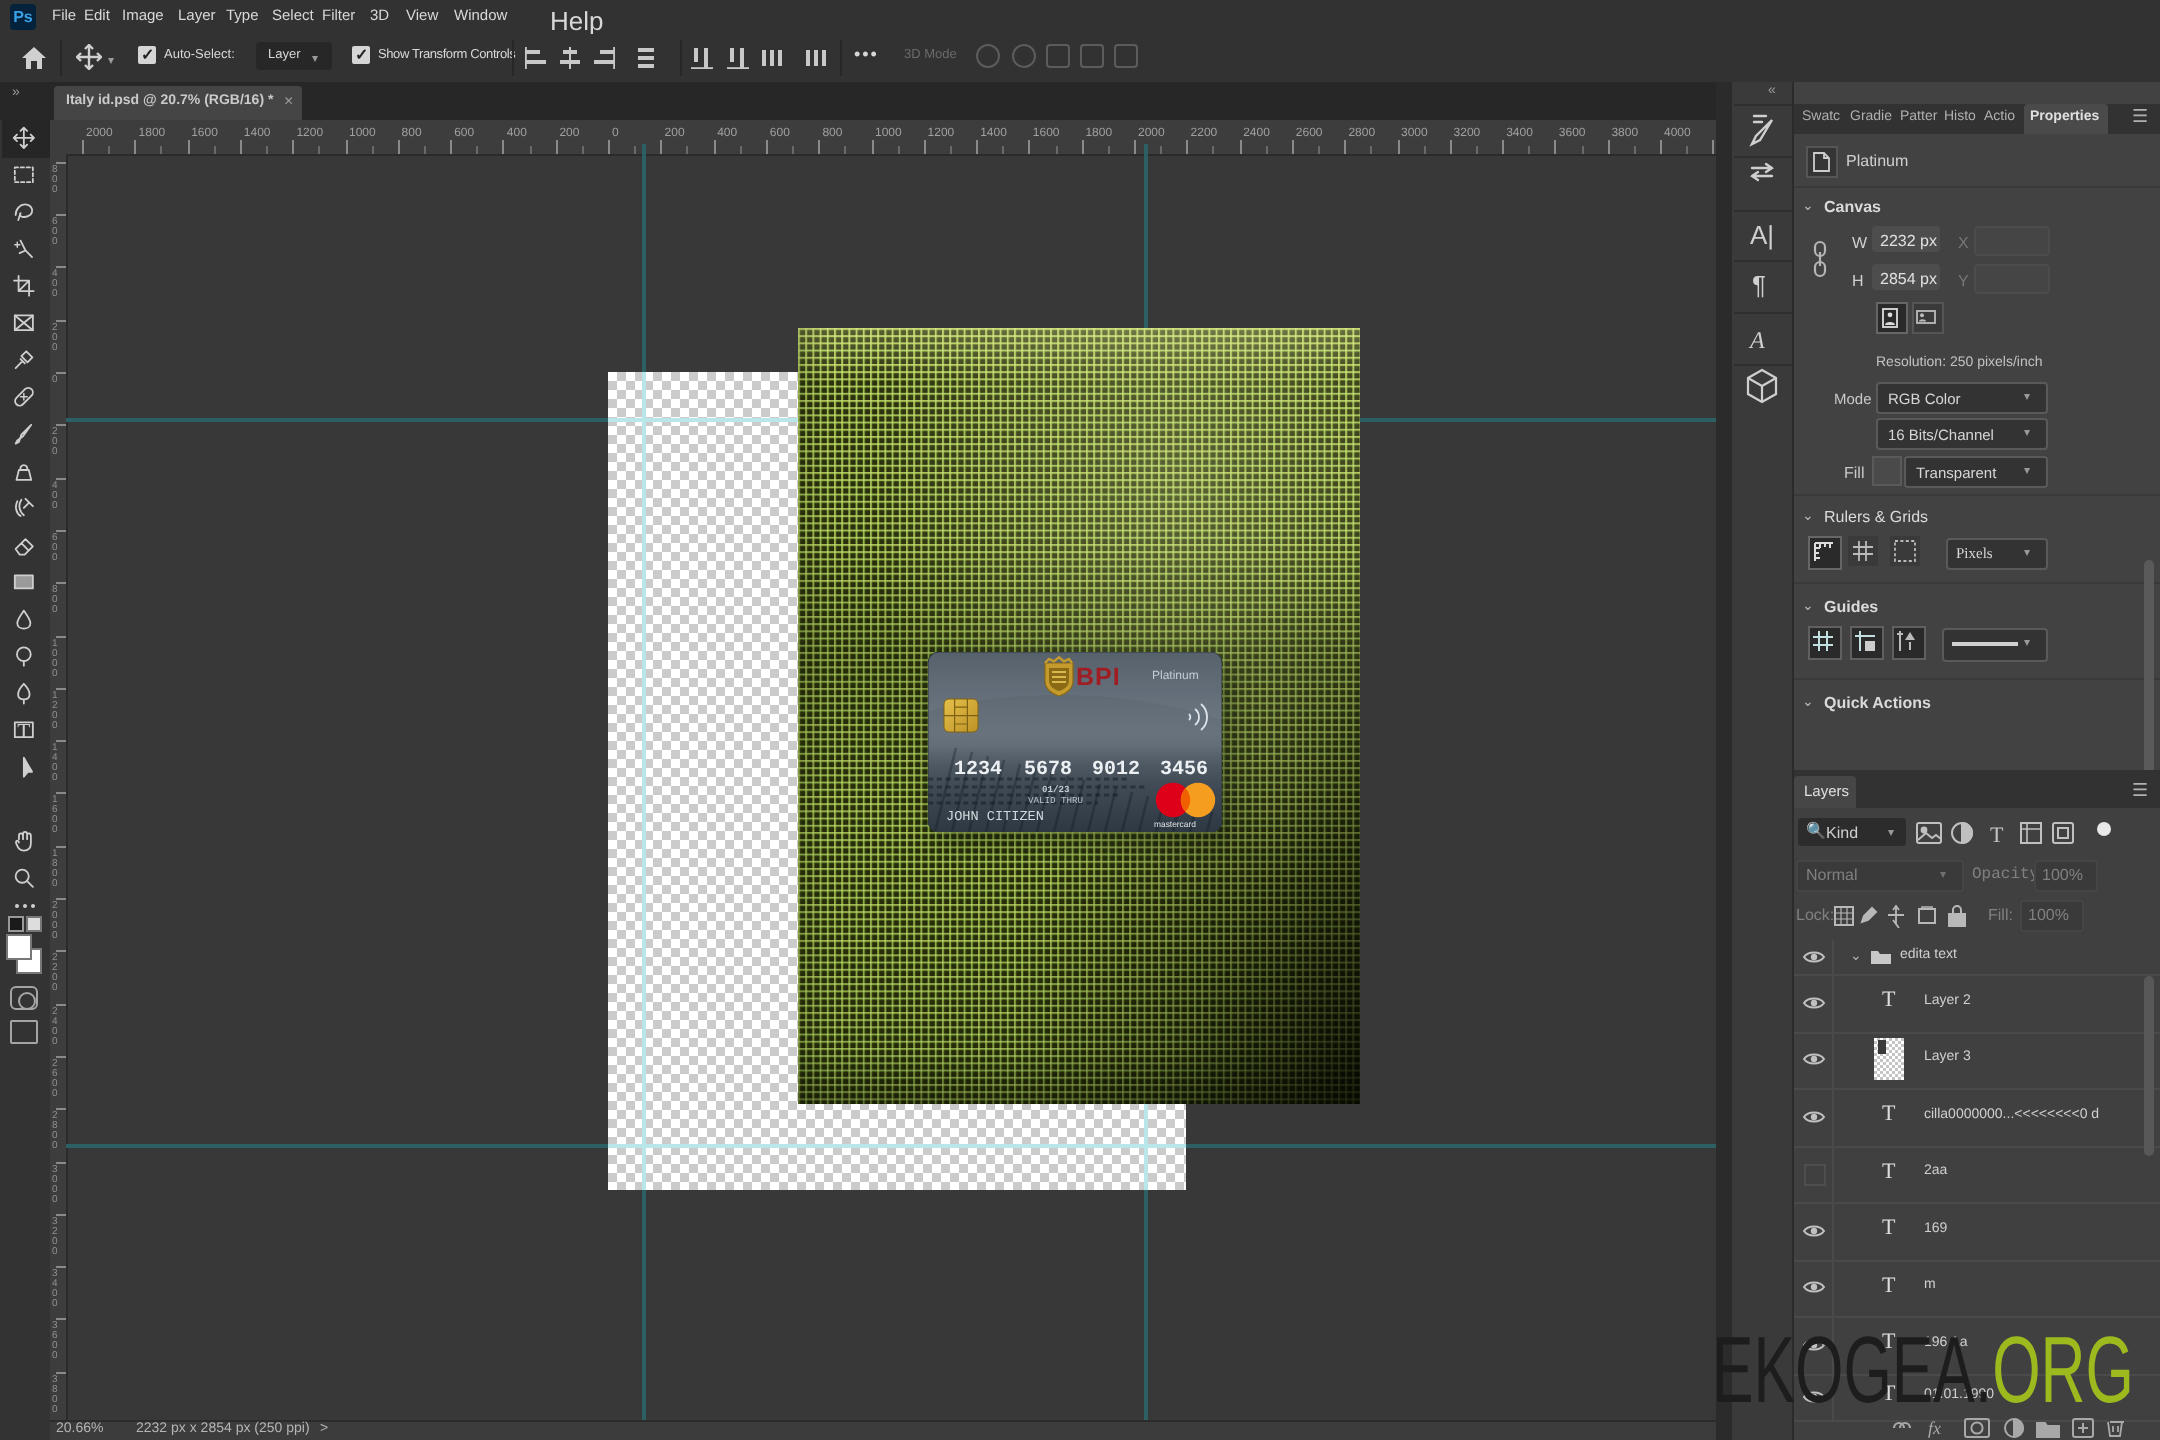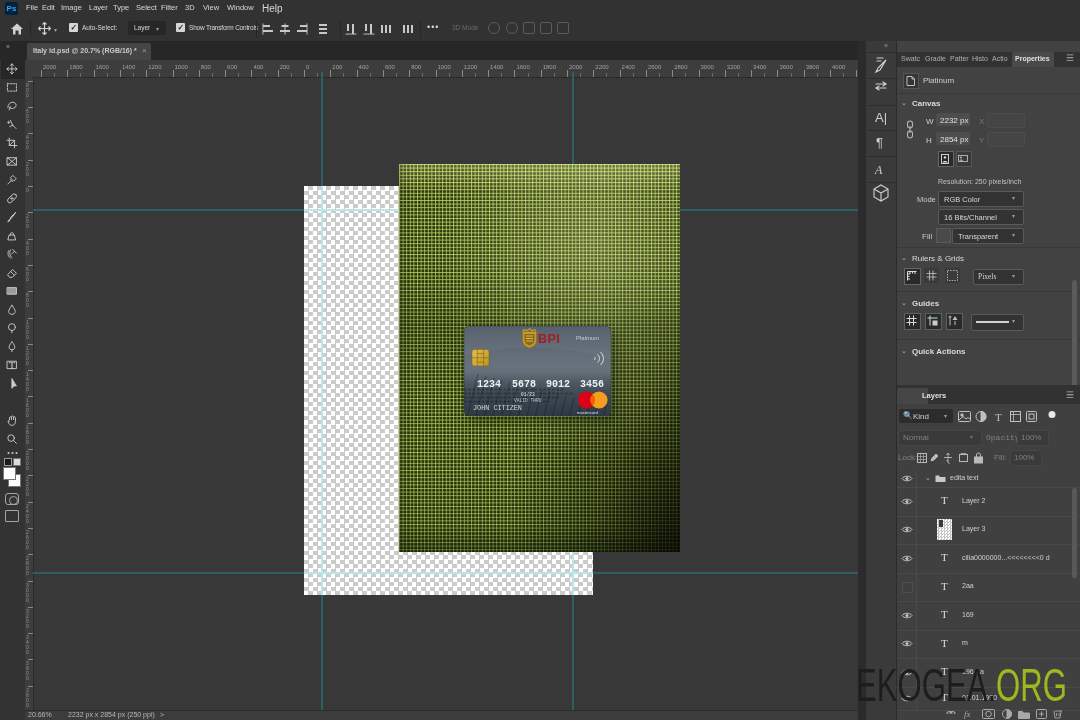--- a/index.html
+++ b/index.html
@@ -15,21 +15,21 @@
 <div class="abs txt" style="left:26px;top:3px;font-size:7.5px;">File</div>
 <div class="abs txt" style="left:42px;top:3px;font-size:7.5px;">Edit</div>
 <div class="abs txt" style="left:61px;top:3px;font-size:7.5px;">Image</div>
 <div class="abs txt" style="left:89px;top:3px;font-size:7.5px;">Layer</div>
 <div class="abs txt" style="left:113px;top:3px;font-size:7.5px;">Type</div>
 <div class="abs txt" style="left:136px;top:3px;font-size:7.5px;">Select</div>
 <div class="abs txt" style="left:161px;top:3px;font-size:7.5px;">Filter</div>
 <div class="abs txt" style="left:185px;top:3px;font-size:7.5px;">3D</div>
 <div class="abs txt" style="left:203px;top:3px;font-size:7.5px;">View</div>
 <div class="abs txt" style="left:227px;top:3px;font-size:7.5px;text-align:center;">Window</div>
-<div class="abs txt" style="left:262px;top:3px;font-size:10px;">Help</div>
+<div class="abs txt" style="left:275px;top:3px;font-size:13px;">Help</div>
 <div class="abs" style="left:0;top:17px;width:1080px;height:24px;background:#323232;border-bottom:1px solid #242424;"></div>
 <svg class="abs" style="left:10px;top:22px;" width="14" height="14" viewBox="0 0 14 14">
     <path d="M7 1.5 L13 7 L11 7 L11 12.5 L8.5 12.5 L8.5 8.5 L5.5 8.5 L5.5 12.5 L3 12.5 L3 7 L1 7 Z" fill="#d0d0d0"></path>
   </svg>
 <div class="abs" style="left:30px;top:20px;width:1px;height:18px;background:#272727;"></div>
 <svg class="abs" style="left:38px;top:22px;" width="13" height="13" viewBox="0 0 13 13">
     <g stroke="#d0d0d0" stroke-width="1.2" fill="none">
       <path d="M6.5 1 V12 M1 6.5 H12"></path>
       <path d="M4.5 2.5 L6.5 0.5 L8.5 2.5 M4.5 10.5 L6.5 12.5 L8.5 10.5 M2.5 4.5 L0.5 6.5 L2.5 8.5 M10.5 4.5 L12.5 6.5 L10.5 8.5"></path>
     </g>
@@ -606,21 +606,21 @@
 <div class="abs" style="left:971px;top:314px;width:51px;height:15px;background:#333333;border:1px solid #5a5a5a;border-radius:2px;"></div>
 <div class="abs" style="left:976px;top:321px;width:33px;height:1.5px;background:#d0d0d0;"></div>
 <div class="abs" style="left:1012px;top:317px;font-size:6px;color:#9a9a9a;">▾</div>
 <div class="abs" style="left:897px;top:339px;width:183px;height:1px;background:#393939;"></div>
 <div class="abs" style="left:901px;top:347px;font-size:7px;color:#b8b8b8;">⌄</div>
 <div class="abs" style="left:912px;top:347px;font-size:8px;color:#dadada;font-weight:bold;">Quick Actions</div>
 <div class="abs" style="left:1072px;top:280px;width:5px;height:110px;background:#5a5a5a;border-radius:3px;"></div>
 <div class="abs" style="left:897px;top:385px;width:183px;height:335px;background:#404040;"></div>
 <div class="abs" style="left:897px;top:385px;width:183px;height:19px;background:#323232;"></div>
 <div class="abs" style="left:897px;top:388px;width:31px;height:16px;background:#464646;border-radius:2px 2px 0 0;"></div>
-<div class="abs" style="left:902px;top:391px;font-size:7.5px;color:#e0e0e0;font-weight:bold;margin-left:20px;">Layers</div>
+<div class="abs" style="left:902px;top:391px;font-size:7.5px;color:#e0e0e0;font-weight:normal;">Layers</div>
 <div class="abs" style="left:1066px;top:390px;font-size:9px;color:#b0b0b0;">☰</div>
 <div class="abs" style="left:899px;top:409px;width:54px;height:14px;background:#2c2c2c;border-radius:2px;"></div>
 <div class="abs" style="left:903px;top:411px;font-size:8px;color:#c0c0c0;">🔍</div>
 <div class="abs" style="left:913px;top:412px;font-size:8px;color:#d0d0d0;">Kind</div>
 <div class="abs" style="left:944px;top:412px;font-size:6px;color:#9a9a9a;">▾</div>
 <svg class="abs" style="left:958px;top:410px;" width="120" height="13" viewBox="0 0 120 13">
 <g stroke="#c0c0c0" stroke-width="1" fill="none">
 <rect x="0.5" y="1.5" width="12" height="10" rx="1"></rect>
       <circle cx="4" cy="5" r="1.2" fill="#c0c0c0"></circle>
       <path d="M1 10 l4 -3.5 l3 2.5 l2 -1.5 l2.5 2"></path>

